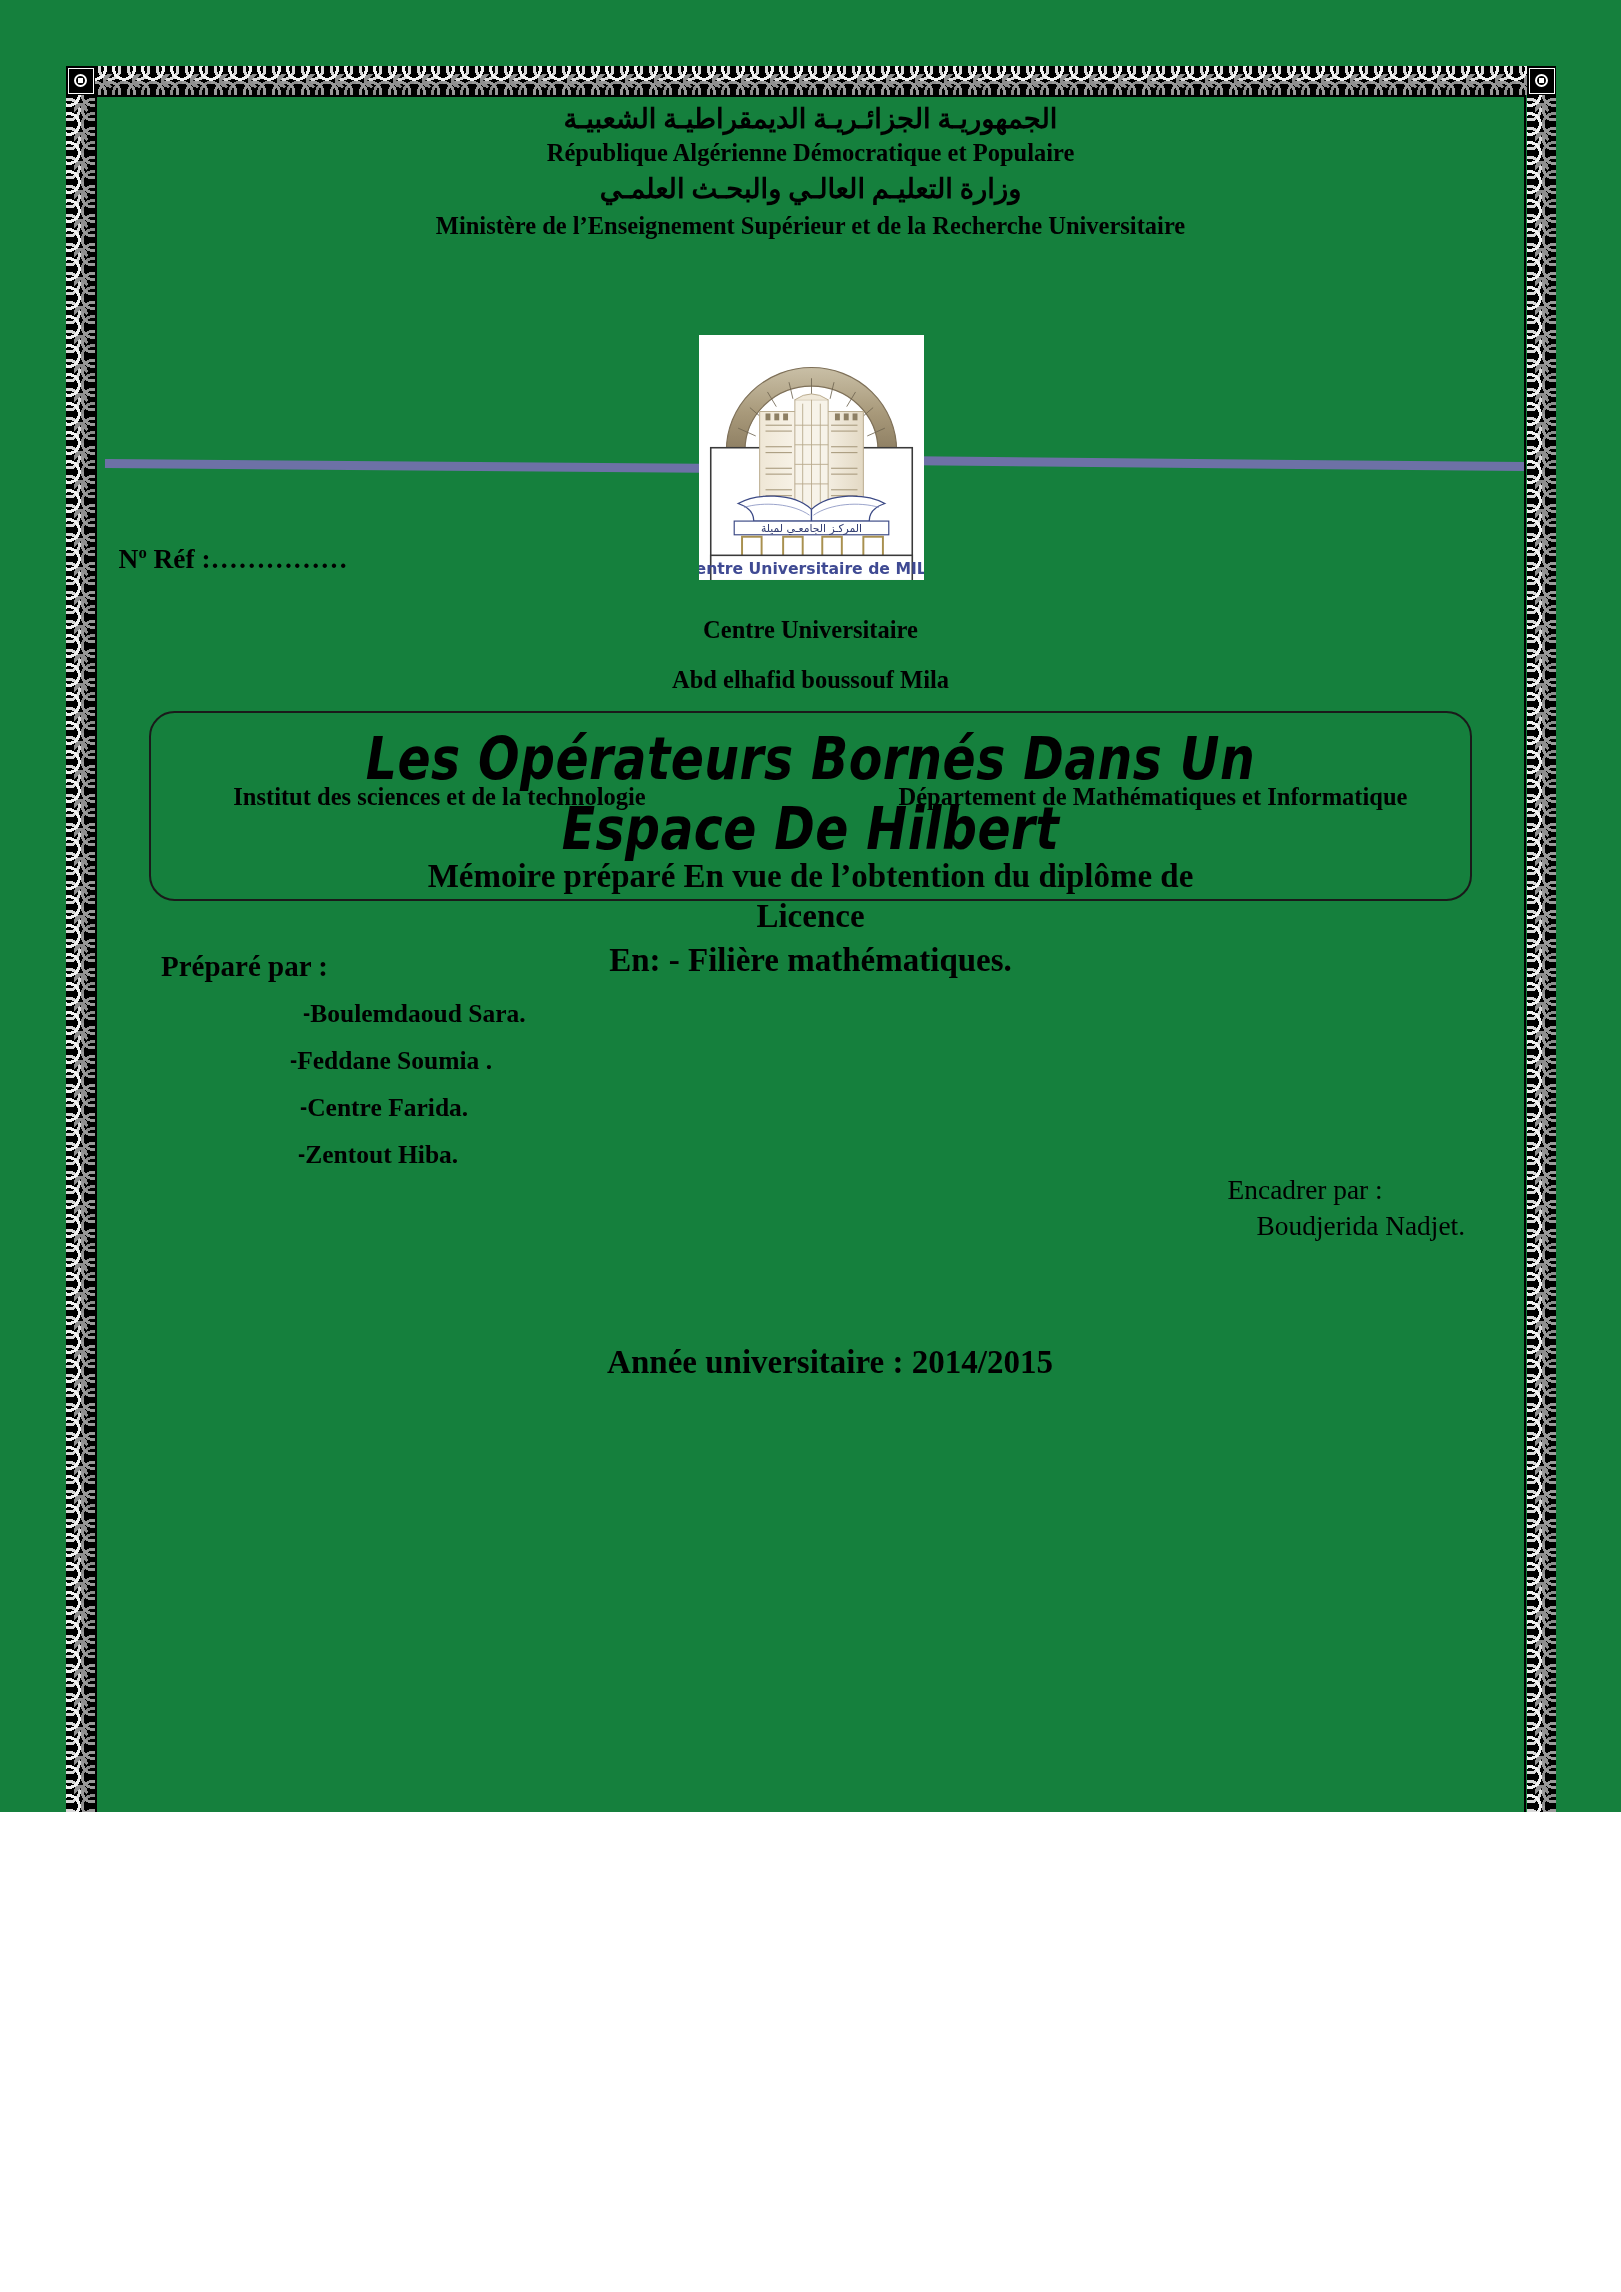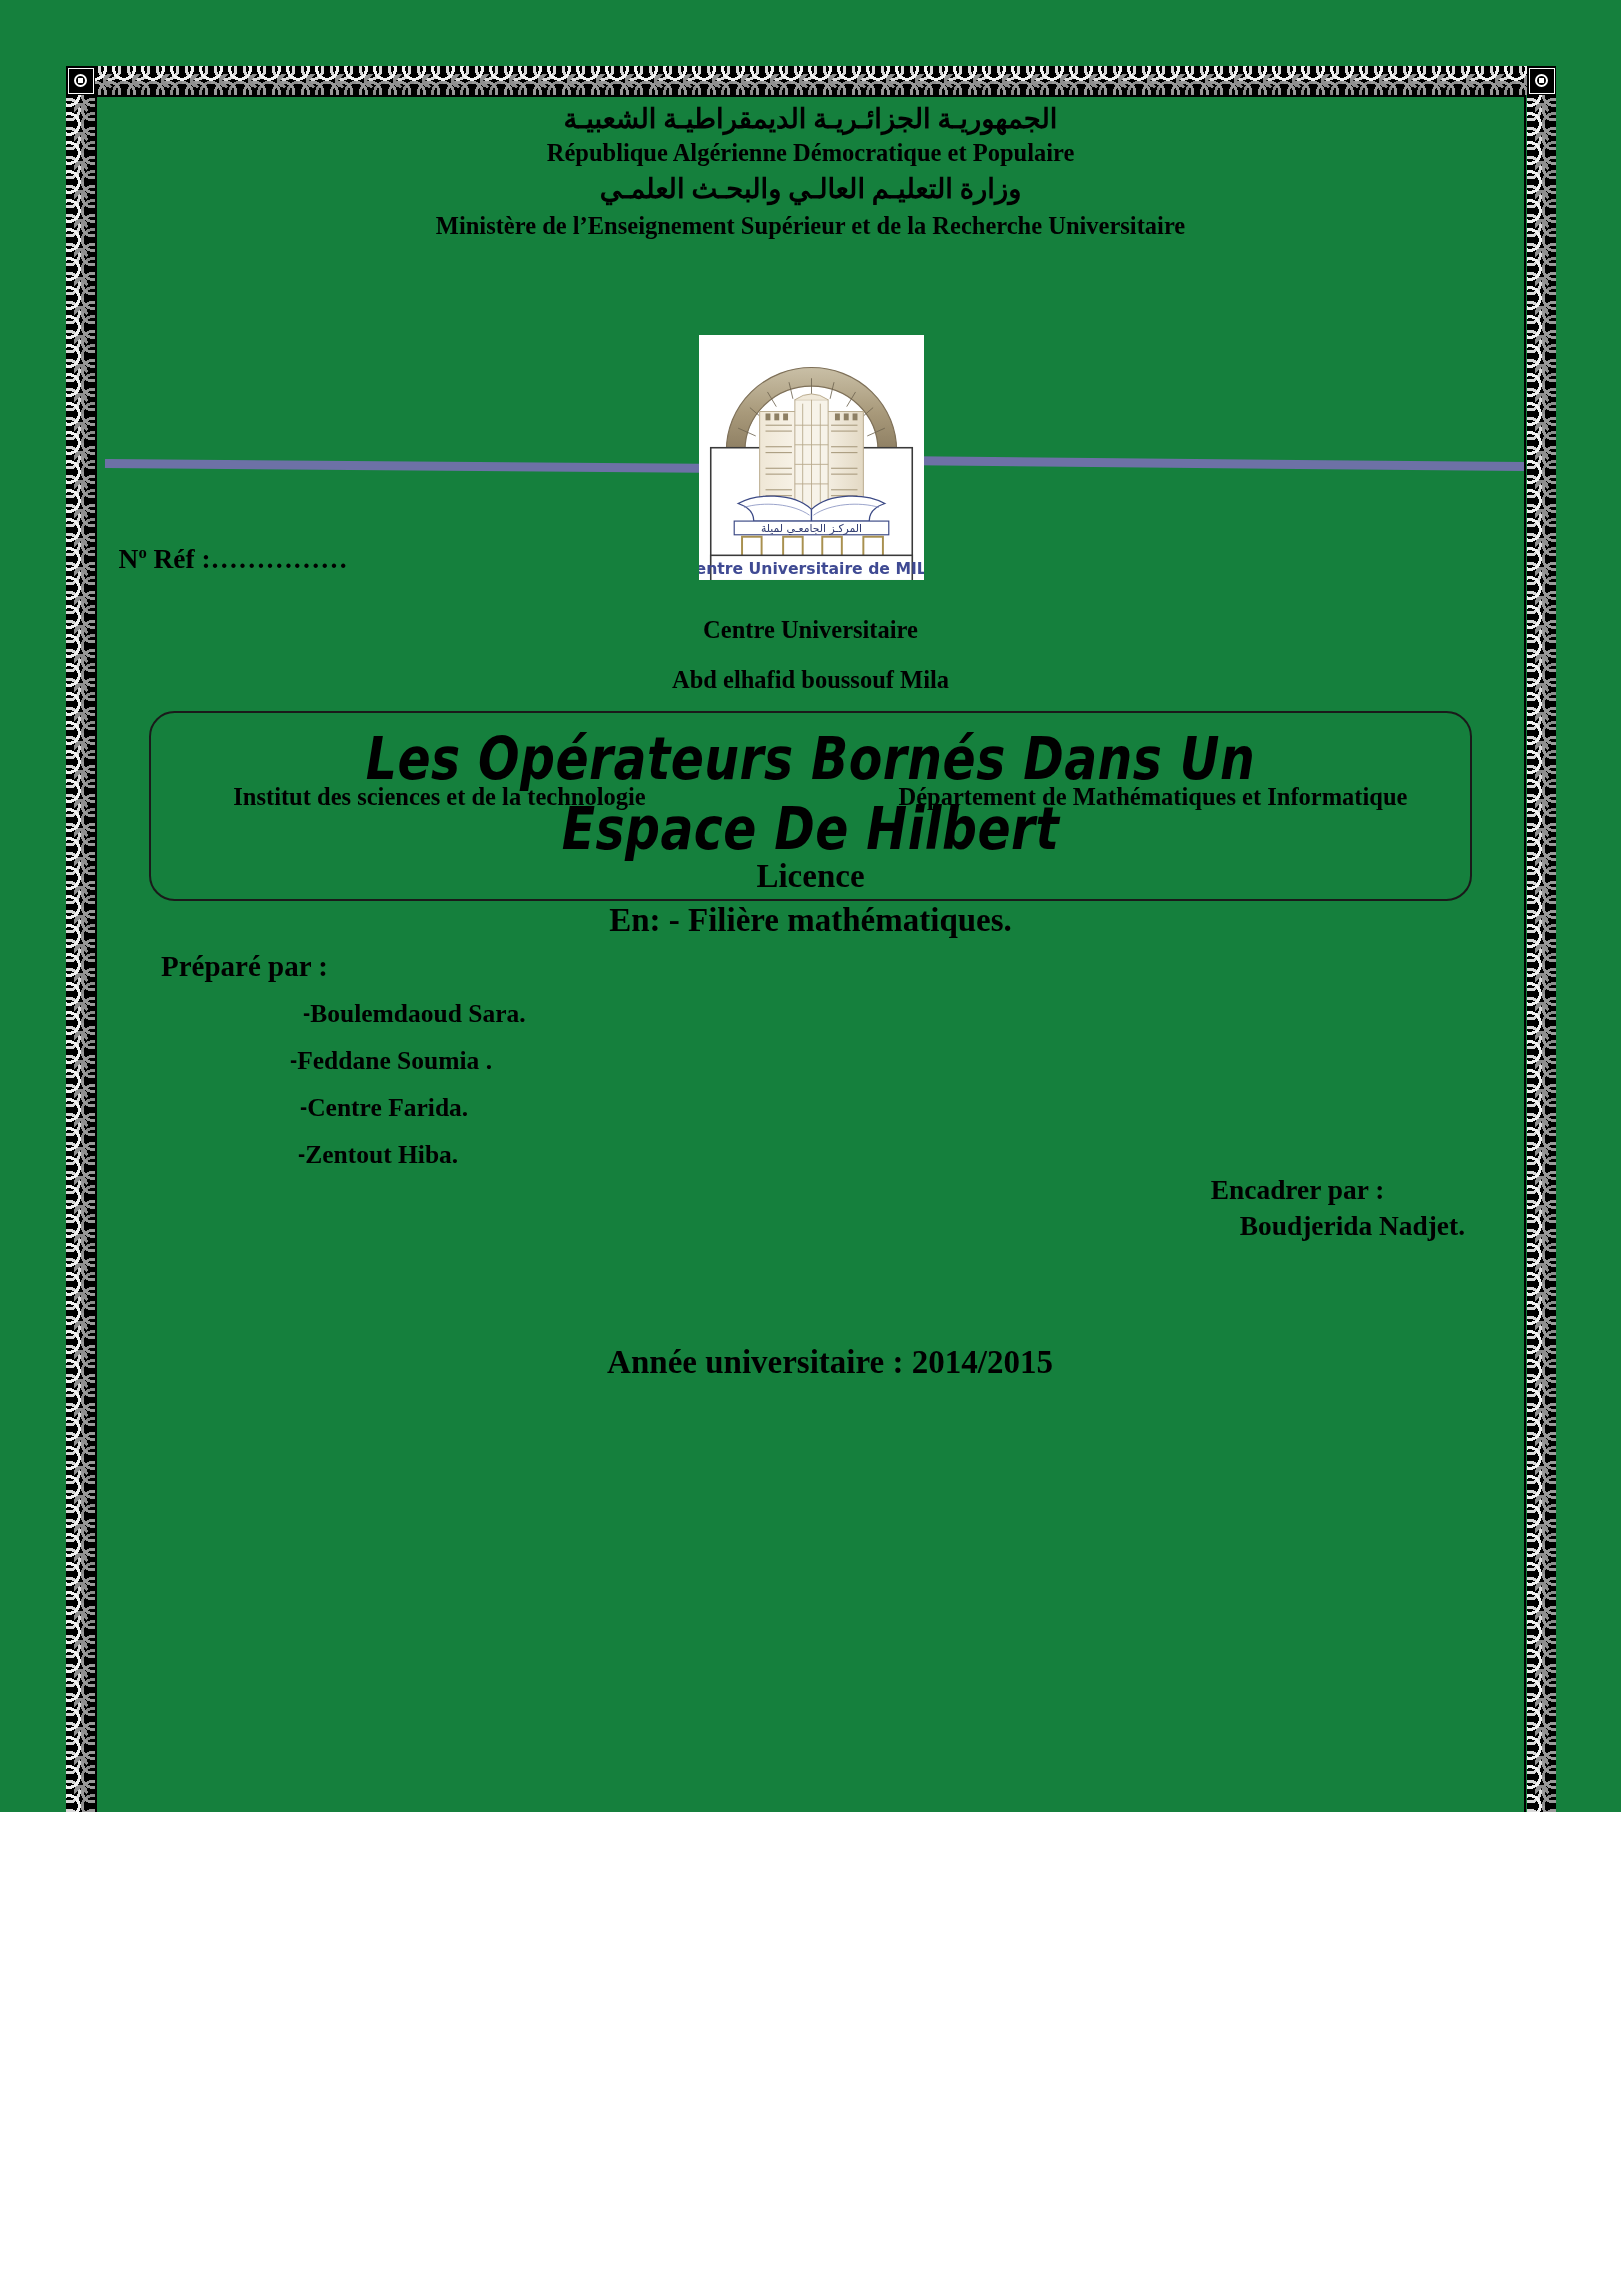--- a/index.html
+++ b/index.html
@@ -276,21 +276,21 @@
   .nm0 { left: 206px; top: 0px; }
   .nm1 { left: 193px; top: 47px; }
   .nm2 { left: 203px; top: 94px; }
   .nm3 { left: 201px; top: 141px; }
 
   .encadrer {
     position: absolute;
     right: 59px;
     top: 1076px;
     font-size: 27.4px;
-    font-weight: bold;
+    font-weight: normal;
     line-height: 1.3;
     text-align: left;
   }
   .encadrer .sup-name { padding-left: 29px; }
 
   .annee {
     position: absolute;
     left: 0;
     top: 1247px;
     width: 100%;
@@ -447,20 +447,21 @@
       <div class="l1">Centre Universitaire</div>
       <div class="l2">Abd elhafid boussouf  Mila</div>
     </div>
 
     <div class="dept-row">
       <div class="col-a">Institut des sciences et de la technologie</div>
       <div class="col-b">Département  de Mathématiques et Informatique</div>
     </div>
 
     <div class="memoire">
+      <div>Mémoire préparé  En vue de l’obtention du diplôme de</div>
       <div>Licence</div>
       <div class="line3">En: -  Filière mathématiques.</div>
     </div>
 
     <div class="title-box-pos"></div>
     <div class="title-text">
       <div>Les Opérateurs Bornés Dans Un</div>
       <div>Espace De Hilbert</div>
     </div>
 

